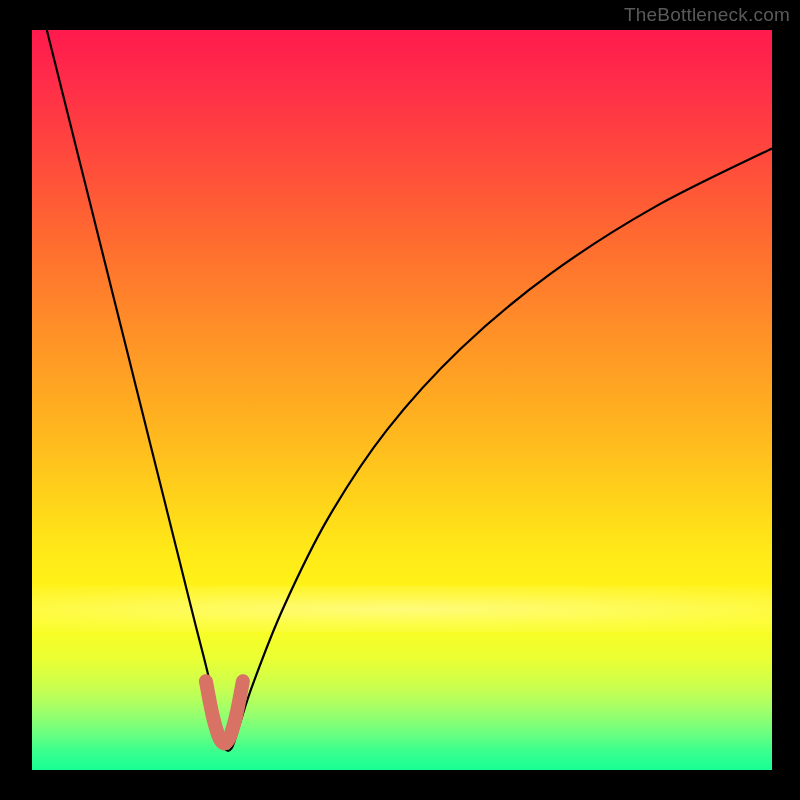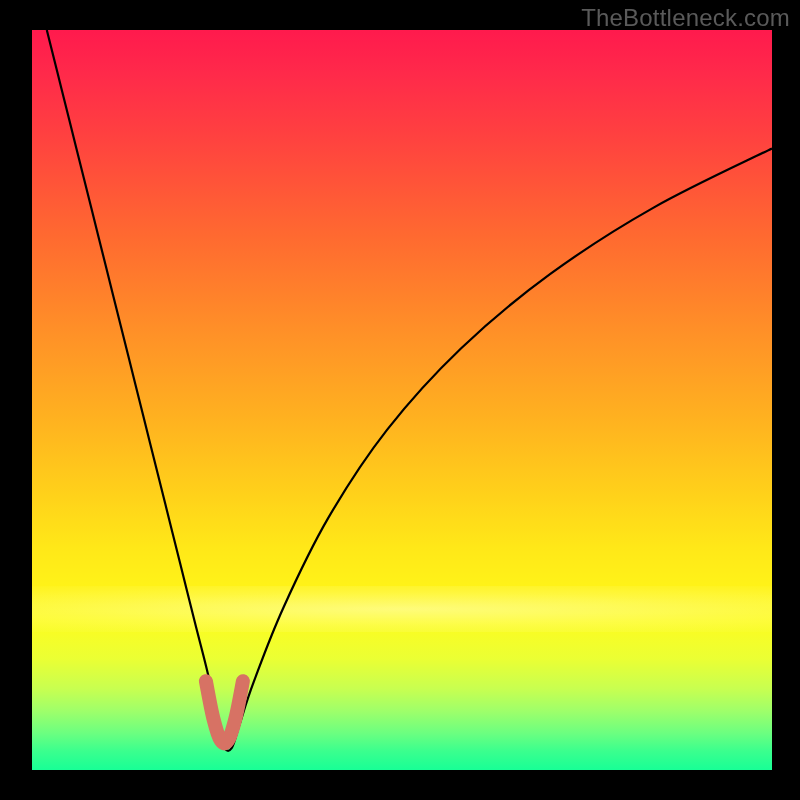--- a/index.html
+++ b/index.html
@@ -55,21 +55,21 @@
       rgba(255,255,200,0.55) 0%,
       rgba(255,255,180,0.25) 40%,
       rgba(255,255,180,0.0) 75%);
     pointer-events: none;
   }
   .watermark {
     position: absolute;
     top: 4px;
     right: 10px;
     color: #5a5a5a;
-    font-size: 24px;
+    font-size: 19px;
     font-weight: 500;
     letter-spacing: 0.2px;
     user-select: none;
   }
   svg.curve {
     position: absolute;
     left: 0;
     top: 0;
     width: 740px;
     height: 740px;

